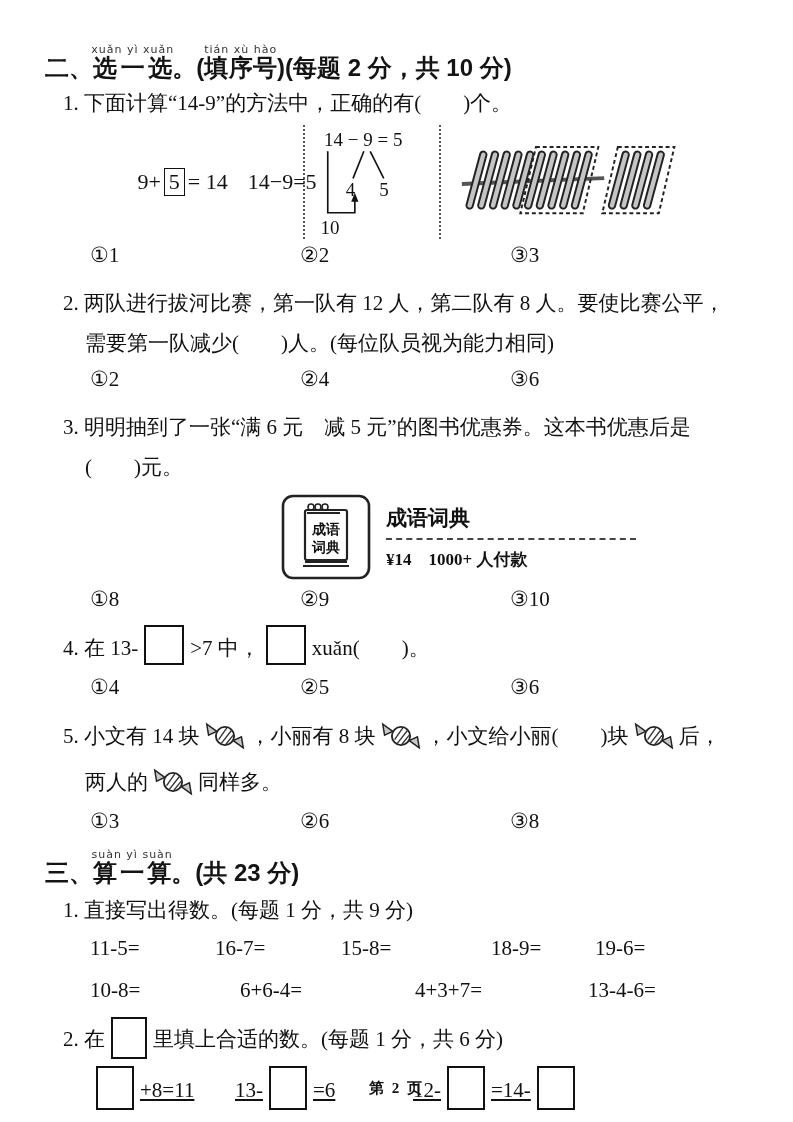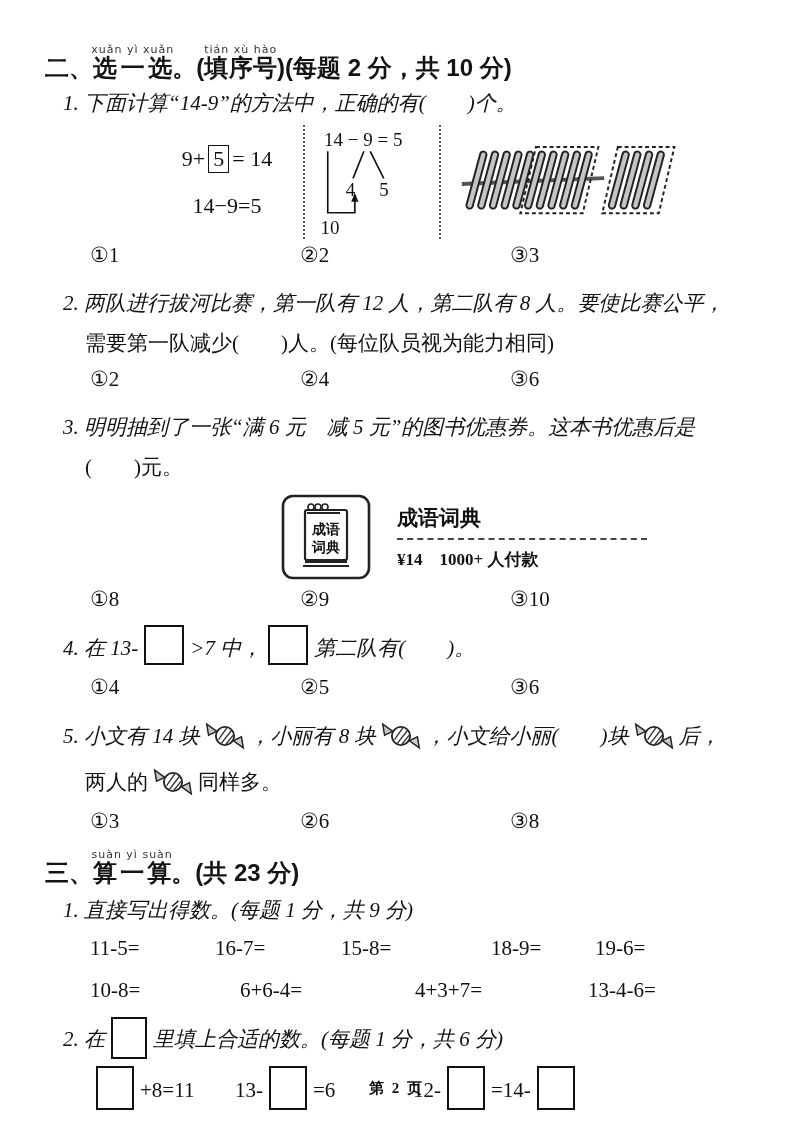--- a/index.html
+++ b/index.html
@@ -24,71 +24,71 @@
     margin-top:14px;
   }
   ruby rt{
     font-family:"DejaVu Sans", sans-serif;
     font-weight:400;
     font-size:11px;
     color:#333;
     letter-spacing:1px;
   }
 
-  .q-text{font-size:21px;line-height:40px;margin-left:18px;font-style:italic;}
+  .q-text{font-size:21px;line-height:40px;margin-left:18px;}
   .q-cont{font-size:21px;line-height:40px;margin-left:40px;}
 
   
   .opts{position:relative;height:34px;font-size:21px;margin-top:4px;}
   .opts span{position:absolute;top:0;}
   .opts .o1{left:45px;} .opts .o2{left:255px;} .opts .o3{left:465px;}
 
   
   .methods{
     display:flex;align-items:stretch;
     height:114px;margin:2px 0 0 112px;
   }
-  .m1{width:140px;display:flex;flex-direction:column;justify-content:center;
+  .m1{width:140px;display:flex;justify-content:center;
       align-items:center;gap:20px;font-size:22px;}
   .m1-line{white-space:nowrap;}
   .numbox{display:inline-block;border:1.6px solid #111;padding:0 4px;margin:0 3px;line-height:1.15;}
   .mdivider{width:0;border-left:2px dotted #555;margin:0 6px;}
   .m2{width:122px;display:flex;align-items:center;justify-content:center;}
   .m2 svg{width:114px;height:112px;}
   .m2 text{font-family:"Liberation Serif", serif;font-size:21px;fill:#111;}
   .bondline{stroke:#111;stroke-width:1.8;fill:none;}
   .m3{flex:1;display:flex;align-items:center;padding-left:14px;}
   .m3 svg{width:224px;height:78px;}
   .tie{stroke:#555;stroke-width:4;}
   .stick-outer{stroke:#222;stroke-width:8.5;stroke-linecap:round;fill:none;}
   .stick-inner{stroke:#c4c4c4;stroke-width:4.5;stroke-linecap:round;fill:none;}
   .dashed-group{fill:none;stroke:#222;stroke-width:2;stroke-dasharray:4 3;}
 
   
-  .coupon{display:flex;align-items:center;gap:25px;margin:4px 0 2px 235px;height:92px;}
+  .coupon{display:flex;align-items:center;gap:14px;margin:4px 0 2px 235px;height:92px;}
   .coupon-book text{font-family:"Liberation Serif", serif;font-weight:700;font-size:14px;text-anchor:middle;fill:#111;}
   .coupon-right{display:flex;flex-direction:column;width:250px;}
   .coupon-title{font-weight:700;font-size:21px;padding-bottom:6px;border-bottom:2px dashed #444;}
   .coupon-price{font-weight:700;font-size:17px;padding-top:8px;}
 
   
   .fbox{display:inline-block;width:34px;height:40px;border:2.4px solid #111;
         background:#fff;vertical-align:-13px;margin:0 6px;}
   .fbox-sm{width:36px;height:36px;vertical-align:-10px;}
 
   .candy{width:42px;height:28px;vertical-align:-7px;margin:0 4px;}
   .candy .wrap{fill:#c9c9c9;stroke:#222;stroke-width:1.6;}
   .candy .body{fill:#fff;stroke:#222;stroke-width:2;}
   .candy line{stroke:#333;stroke-width:1.5;}
 
   
   .calc-row{position:relative;height:42px;font-size:21px;}
   .calc-row span{position:absolute;top:6px;white-space:nowrap;}
   .eq-row{position:relative;height:58px;font-size:21px;}
-  .eq-row .eq{position:absolute;top:2px;white-space:nowrap;}
+  .eq-row .eq{position:absolute;top:2px;white-space:nowrap;text-decoration:underline;}
 
   .footer{
     position:absolute;left:0;bottom:24px;width:100%;
     text-align:center;font-size:15px;font-weight:600;letter-spacing:2px;
   }
 </style>
 </head>
 <body>
 
 <div class="page">
@@ -172,21 +172,21 @@
       </div>
     </div>
 
     <div class="opts">
       <span class="o1">①8</span>
       <span class="o2">②9</span>
       <span class="o3">③10</span>
     </div>
 
     <div class="q-text" style="margin-top:4px;line-height:46px;">
-      <span>4. 在 13-</span><span class="fbox fbox-sm"></span><span>&gt;7 中，</span><span class="fbox fbox-sm"></span><span>第二队有(　　)。</span>
+      <span>4. 在 13-</span><span class="fbox fbox-sm"></span><span>&gt;7 中，</span><span class="fbox fbox-sm"></span><span>xuǎn(　　)。</span>
     </div>
     <div class="opts">
       <span class="o1">①4</span>
       <span class="o2">②5</span>
       <span class="o3">③6</span>
     </div>
 
     <div class="q-text" style="margin-top:4px;line-height:46px;">
       <span>5. 小文有 14 块</span><svg class="candy" viewBox="0 0 46 30">
           <polygon class="wrap" points="14,10 3,2 5,14"></polygon>

